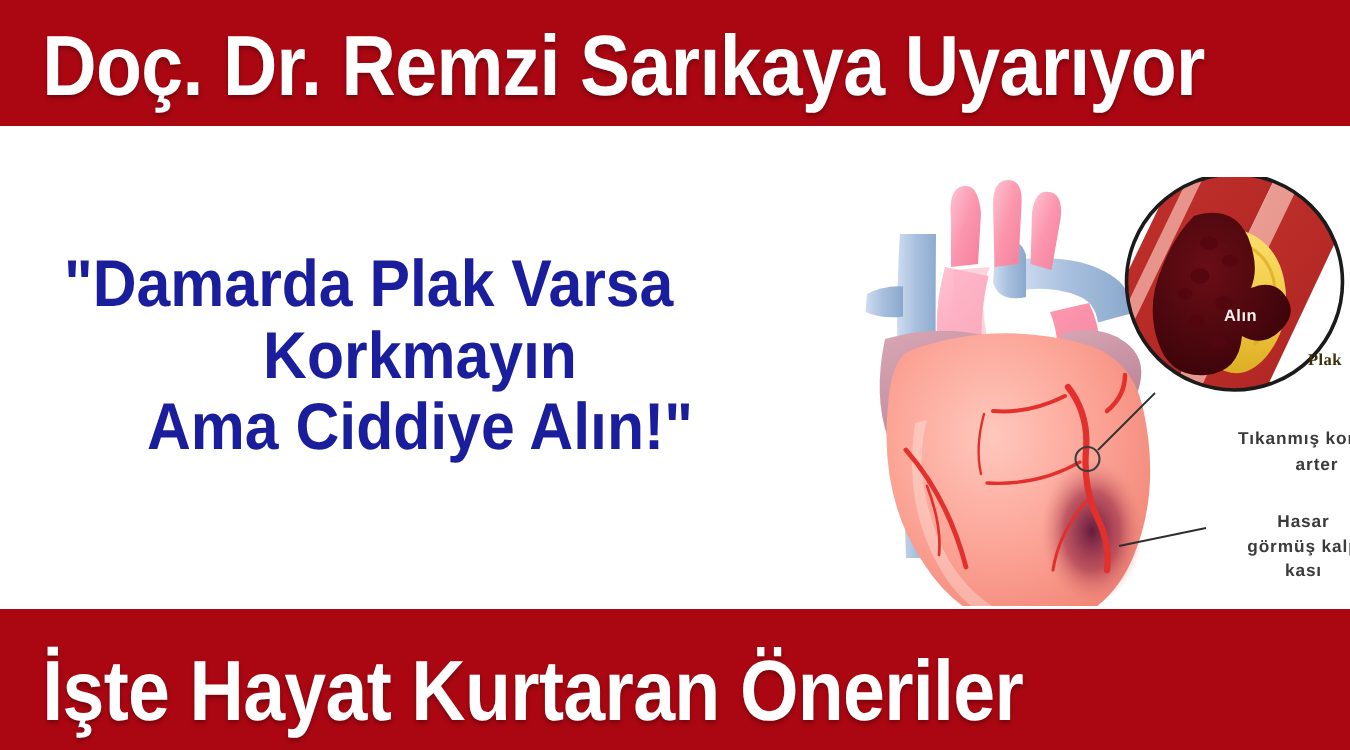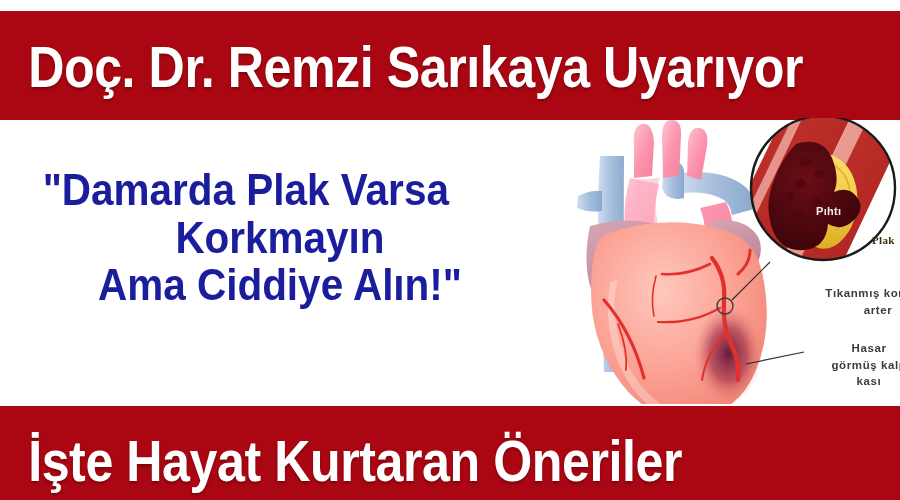--- a/index.html
+++ b/index.html
@@ -20,22 +20,22 @@
   .band {
     position: absolute;
     left: 0;
     width: 900px;
     background: #ab0712;
     display: flex;
     align-items: center;
     overflow: hidden;
   }
   #band-top {
-    top: 11px;
-    height: 109px;
+    top: 0;
+    height: 84px;
   }
   #band-bottom {
     top: 406px;
     height: 110px;
   }
   .band-text {
     color: #ffffff;
     font-weight: bold;
     font-size: 56px;
     line-height: 1;
@@ -236,21 +236,21 @@
             <ellipse cx="266" cy="96" rx="5" ry="4"></ellipse>
             <ellipse cx="230" cy="78" rx="5" ry="4"></ellipse>
           </g>
         </g>
         <circle cx="263" cy="70" r="72" fill="none" stroke="#1b1b1b" stroke-width="2.4"></circle>
       </g>
 
       <line x1="186" y1="246" x2="244" y2="234" stroke="#2e2e2e" stroke-width="1.2"></line>
     </svg>
 
-    <span class="inset-label" id="inset-label-clot">Pıhtı</span>
+    <span class="inset-label" id="inset-label-clot">Alın</span>
     <span class="inset-label" id="inset-label-plaque">Plak</span>
 
     <div class="lead-label" id="label-artery">
       <div>Tıkanmış koroner</div>
       <div>arter</div>
     </div>
 
     <div class="lead-label" id="label-muscle">
       <div>Hasar</div>
       <div>görmüş kalp</div>

